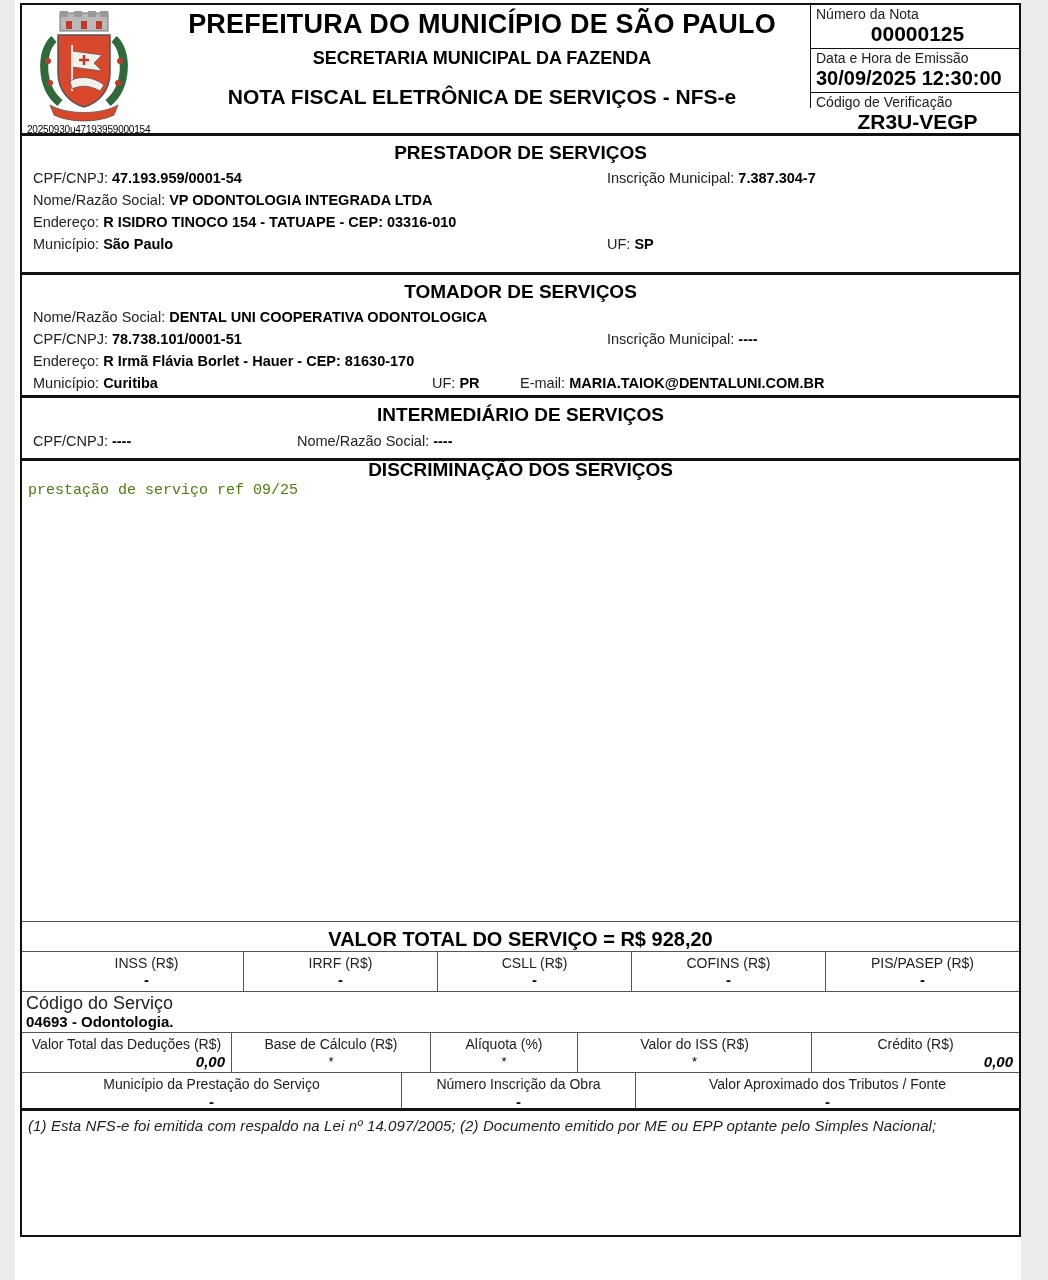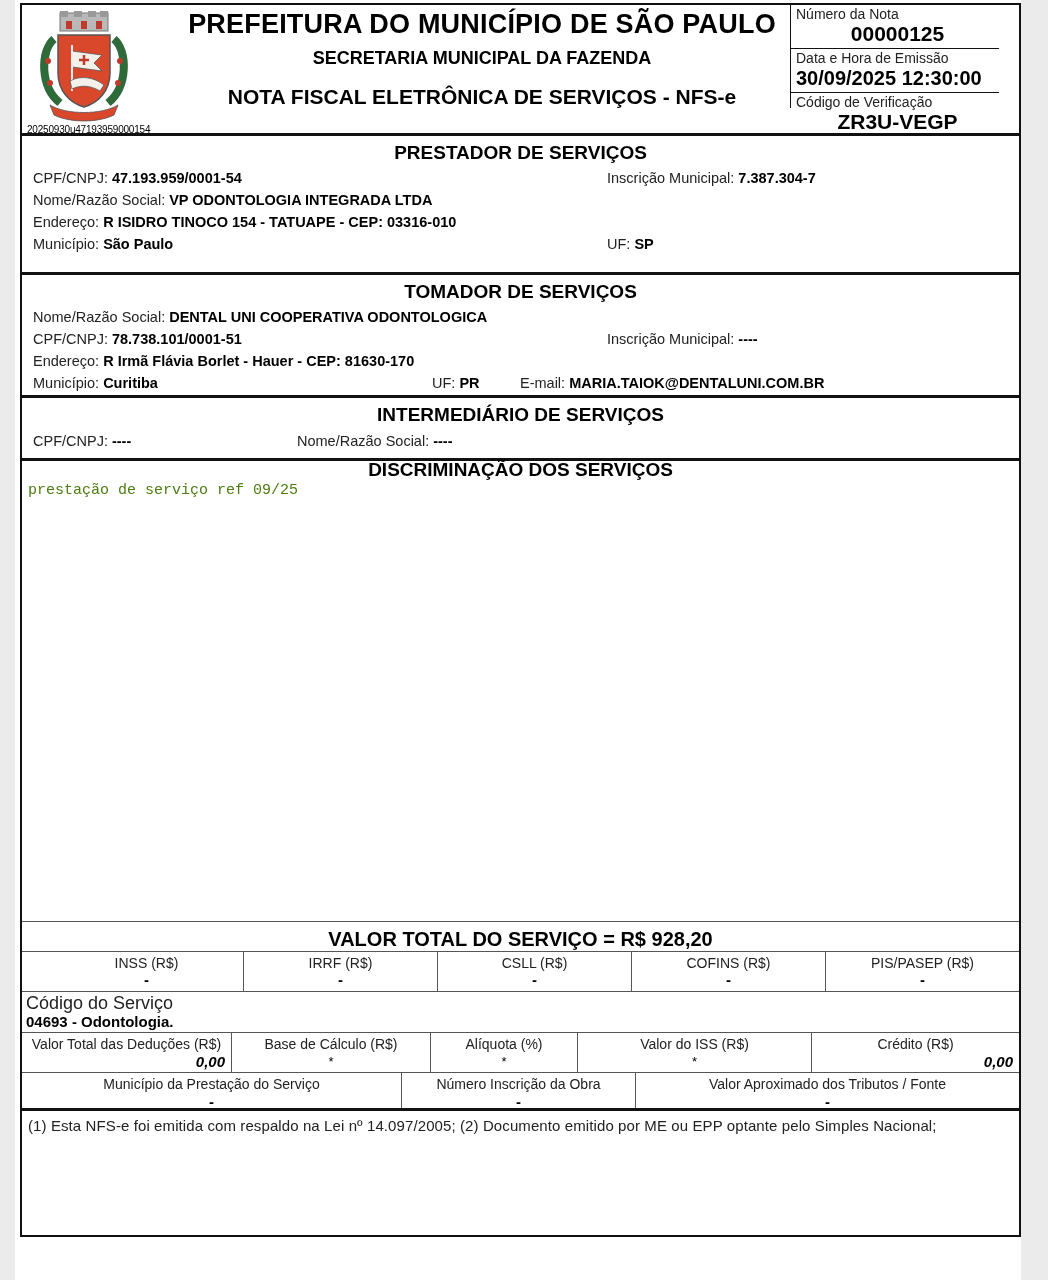--- a/index.html
+++ b/index.html
@@ -9,21 +9,21 @@
   .doc { position: absolute; left: 5px; top: 3px; width: 1001px; height: 1234px; border: 2px solid #111; }
 
   
   .hdr { position: absolute; left: 0; top: 0; width: 997px; height: 131px; border-bottom: 3px solid #111; }
   .crest { position: absolute; left: 14px; top: 6px; width: 96px; height: 112px; }
   .barcode-id { position: absolute; left: 5px; top: 119px; font-size: 10px; letter-spacing: -0.2px; }
   .hdr-titles { position: absolute; left: 130px; top: 0; width: 660px; text-align: center; }
   .t1 { font-size: 27px; font-weight: bold; margin-top: 4px; letter-spacing: 0.2px; }
   .t2 { font-size: 18px; font-weight: bold; margin-top: 8px; }
   .t3 { font-size: 21px; font-weight: bold; margin-top: 16px; }
-  .hdr-right { position: absolute; left: 768px; top: 0; width: 209px; height: 103px; border-left: 1px solid #111; }
+  .hdr-right { position: absolute; left: 788px; top: 0; width: 209px; height: 103px; border-left: 1px solid #111; }
   .hr-box { border-bottom: 1px solid #111; height: 44px; padding-left: 5px; }
   .hr-box:last-child { border-bottom: none; }
   .hr-label { font-size: 14px; color: #222; line-height: 16px; padding-top: 1px; }
   .hr-val { font-size: 21px; font-weight: bold; text-align: center; line-height: 24px; }
   .hr-val.date { font-size: 20px; text-align: left; padding-left: 0; }
 
   
   .sec { position: absolute; left: 0; width: 997px; border-bottom: 3px solid #111; }
   .sec-title { text-align: center; font-size: 19px; font-weight: bold; line-height: 22px; }
   .row { position: absolute; font-size: 14.5px; line-height: 18px; white-space: nowrap; }
@@ -50,21 +50,21 @@
   .cell { border-right: 1px solid #555; text-align: center; position: relative; }
   .cell:last-child { border-right: none; }
   .cell .h { font-size: 14px; color: #222; line-height: 18px; margin-top: 2px; }
   .cell .v { font-size: 15px; font-weight: bold; line-height: 18px; }
   .cell .v.right { text-align: right; padding-right: 6px; font-style: italic; }
   .cell .v.star { font-weight: normal; font-size: 13px; }
   .muni { position: absolute; left: 0; top: 1068px; width: 997px; height: 38px; border-bottom: 3px solid #111; display: flex; }
 
   .outras { position: absolute; left: 0; top: 1106px; width: 997px; height: 124px; }
   .outras-title { text-align: center; font-size: 19px; font-weight: bold; line-height: 22px; margin-top: 6px; }
-  .outras-text { font-size: 15px; color: #222; line-height: 18px; padding: 6px 6px 0 6px; letter-spacing: 0.1px; }
+  .outras-text { font-size: 15px; color: #222; line-height: 18px; padding: 6px 6px 0 6px; letter-spacing: 0.1px; font-style: italic; }
 </style>
 </head>
 <body>
 
 <div class="page">
   <div class="doc">
 
     <div class="hdr">
       <svg class="crest" viewBox="0 0 96 112">
 

